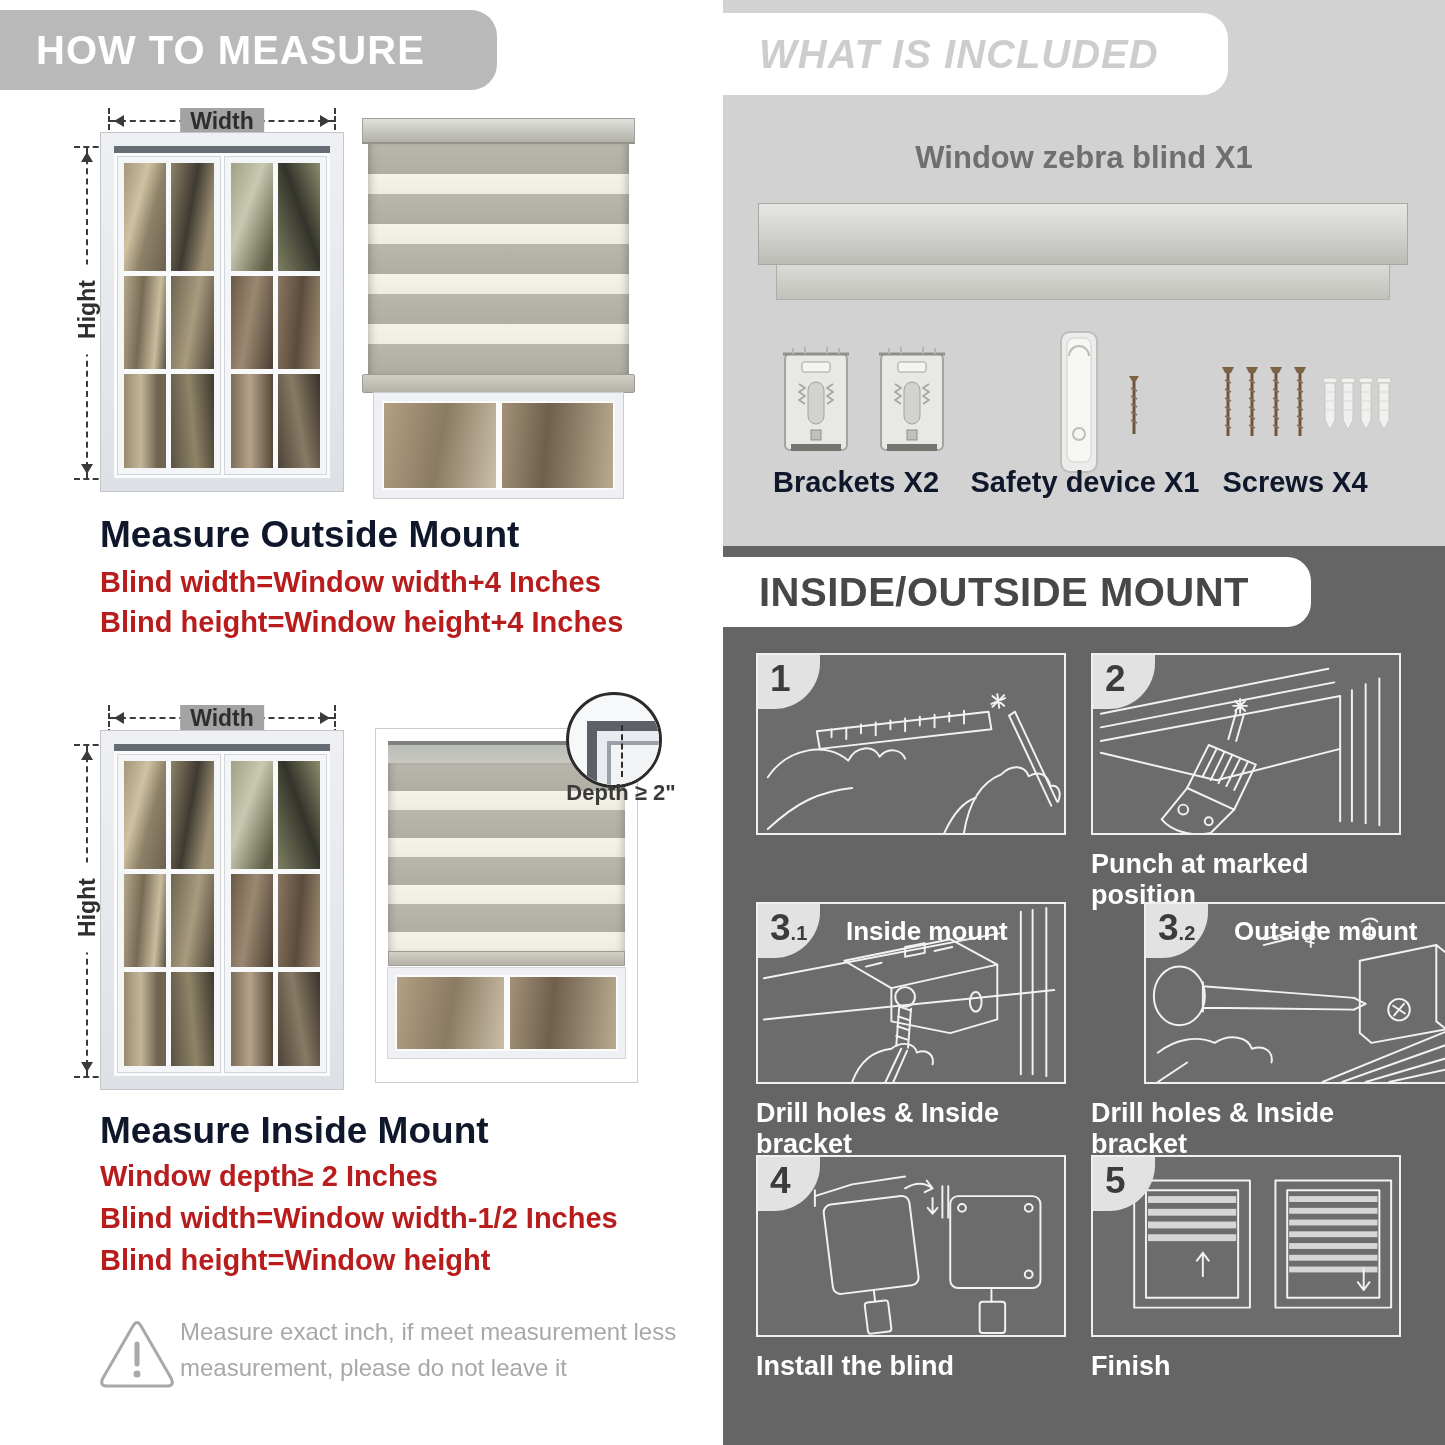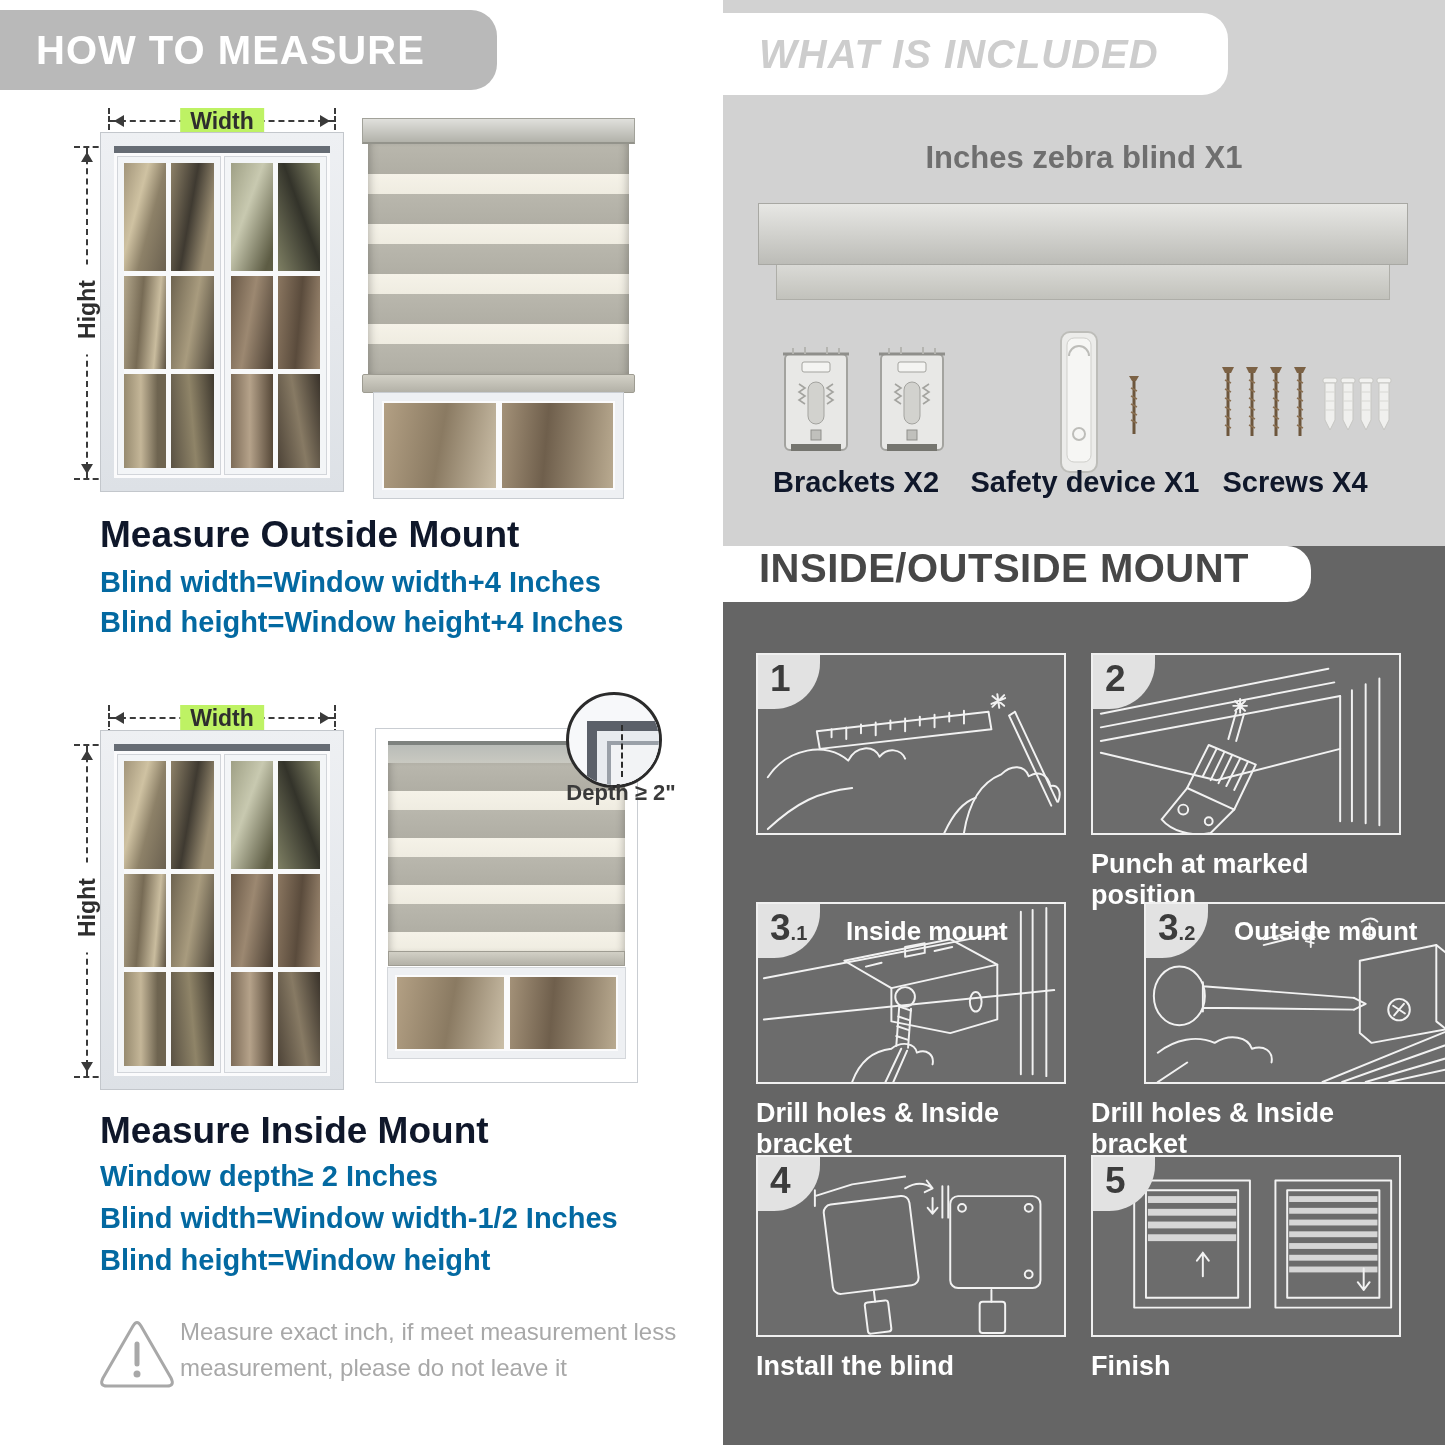--- a/index.html
+++ b/index.html
@@ -8,21 +8,21 @@
 
   
   .abs{position:absolute;}
 
   
   .hdr-badge{position:absolute;left:0;top:10px;width:497px;height:80px;background:#b9b9b9;
              border-radius:0 26px 26px 0;display:flex;align-items:center;}
   .hdr-badge span{color:#ffffff;font-size:40px;font-weight:bold;letter-spacing:1px;padding-left:36px;}
 
   .sec-title{position:absolute;font-size:37px;font-weight:bold;color:#0f172a;}
-  .sec-line{position:absolute;font-size:29px;font-weight:bold;color:#0369a1;}
+  .sec-line{position:absolute;font-size:29px;font-weight:bold;color:#b91c1c;}
 
   
   .win{position:absolute;background:linear-gradient(#eef0f3,#dde1e6);border:1px solid #c3c7cc;
        padding:13px;box-sizing:border-box;}
   .win-inner{width:100%;height:100%;background:#fbfbfc;border-top:7px solid #666c74;
              box-sizing:border-box;display:flex;gap:5px;padding:4px;}
   .sash{flex:1;border:6px solid #f3f5f7;outline:1px solid #d2d5da;background:#f8f9fa;
         display:grid;grid-template-columns:1fr 1fr;grid-template-rows:1.15fr 1fr 1fr;gap:5px;}
   .pane{width:100%;height:100%;}
   .a1{background:linear-gradient(105deg,#a2957a 0%,#cfc2a2 35%,#8d8168 60%,#6b6150 100%);}
@@ -37,21 +37,21 @@
   .b4{background:linear-gradient(95deg,#8a7660 0%,#5a4b3c 50%,#a08b73 100%);}
   .b5{background:linear-gradient(90deg,#7d6c58 0%,#b5a28a 45%,#564838 100%);}
   .b6{background:linear-gradient(80deg,#4e4438 0%,#877a64 50%,#39322a 100%);}
 
   
   .h-arrow{position:absolute;height:0;border-top:2px dashed #3a3a3a;}
   .h-arrow .ah-l,.h-arrow .ah-r{position:absolute;top:-7px;width:0;height:0;border:6px solid transparent;}
   .h-arrow .ah-l{left:-2px;border-right:10px solid #3a3a3a;}
   .h-arrow .ah-r{right:-2px;border-left:10px solid #3a3a3a;}
   .h-arrow .tick{position:absolute;top:-14px;width:0;height:30px;border-left:2px dashed #3a3a3a;}
-  .h-arrow .lbl{position:absolute;left:50%;top:-14px;transform:translateX(-50%);background:#bef264;
+  .h-arrow .lbl{position:absolute;left:50%;top:-14px;transform:translateX(-50%);background:#a3a3a3;
                 padding:0 10px;font-size:23px;font-weight:bold;color:#2e2e2e;}
   .v-arrow{position:absolute;width:0;border-left:2px dashed #3a3a3a;}
   .v-arrow .av-t,.v-arrow .av-b{position:absolute;left:-7px;width:0;height:0;border:6px solid transparent;}
   .v-arrow .av-t{top:-2px;border-bottom:10px solid #3a3a3a;}
   .v-arrow .av-b{bottom:-2px;border-top:10px solid #3a3a3a;}
   .v-arrow .tick{position:absolute;left:-14px;height:0;width:34px;border-top:2px dashed #3a3a3a;}
   .v-lbl{position:absolute;width:90px;text-align:center;transform:rotate(-90deg);background:#ffffff;
          font-size:23px;font-weight:bold;color:#2e2e2e;}
 
   
@@ -95,22 +95,22 @@
   .badge-included span{color:#cdcdcd;font-size:40px;font-weight:bold;letter-spacing:1px;padding-left:36px;font-style:italic;}
   .product-title{position:absolute;left:0;top:140px;width:100%;text-align:center;
                  font-size:31px;font-weight:bold;color:#6f6f6f;}
   .rail-bar1{position:absolute;left:35px;top:203px;width:650px;height:62px;
              background:linear-gradient(#e7e7e4,#bcbcb7);border:1px solid #a8a8a3;box-sizing:border-box;}
   .rail-bar2{position:absolute;left:53px;top:265px;width:614px;height:35px;
              background:linear-gradient(#dadad6,#c2c2bc);border:1px solid #aeaea8;border-top:none;box-sizing:border-box;}
   .item-label{position:absolute;top:466px;font-size:29px;font-weight:bold;color:#0f172a;text-align:center;}
 
   .panel-dark{position:absolute;left:723px;top:546px;width:722px;height:899px;background:#656565;}
-  .band-mount{position:absolute;left:0;top:0;width:588px;height:56px;background:#ffffff;
-              border-radius:0 24px 24px 0;display:flex;}
+  .band-mount{position:absolute;left:0;top:11px;width:588px;height:70px;background:#ffffff;
+              border-radius:0 24px 24px 0;display:flex;align-items:center;}
   .band-mount span{color:#474747;font-size:40px;font-weight:bold;letter-spacing:0.5px;padding-left:36px;}
 
   .step-box{position:absolute;width:310px;height:182px;border:2px solid #f0f0f0;background:#6c6c6c;box-sizing:border-box;}
   .step-badge{position:absolute;left:0;top:0;width:62px;height:54px;background:#e2e2e2;
               border-radius:0 0 46px 0;z-index:3;padding-left:12px;box-sizing:border-box;}
   .step-badge .num{font-size:37px;font-weight:bold;color:#3c3c3c;line-height:48px;}
   .step-badge .sub{font-size:20px;font-weight:bold;color:#3c3c3c;}
   .inner-lbl{position:absolute;left:88px;top:12px;font-size:26px;font-weight:bold;color:#ffffff;z-index:3;}
   .step-cap{position:absolute;width:330px;font-size:27px;font-weight:bold;color:#ffffff;}
   .sketch{position:absolute;left:0;top:0;width:100%;height:100%;}
@@ -241,21 +241,21 @@
   </svg>
   <div class="warn-text" style="left:180px;top:1314px;">
     <div>Measure exact inch, if meet measurement less</div>
     <div>measurement, please do not leave it</div>
   </div>
 
   <div class="panel-top">
     <div class="badge-included">
       <span>WHAT IS INCLUDED</span>
     </div>
-    <div class="product-title">Inches zebra blind X1</div>
+    <div class="product-title">Window zebra blind X1</div>
 
     <div class="rail-bar1"></div>
     <div class="rail-bar2"></div>
 
     <svg class="abs" style="left:60px;top:342px;" width="170" height="118" viewBox="0 0 170 118">
       <defs>
         <g id="bkt">
           <rect x="2" y="8" width="62" height="96" rx="5" fill="#e8e8e6" stroke="#a3a39f" stroke-width="2"></rect>
           <path d="M0,8 H66" stroke="#8f8f8b" stroke-width="3" fill="none"></path>
           <path d="M10,2 V8 M22,1 V8 M44,1 V8 M56,2 V8" stroke="#b5b5b1" stroke-width="2" fill="none"></path>

